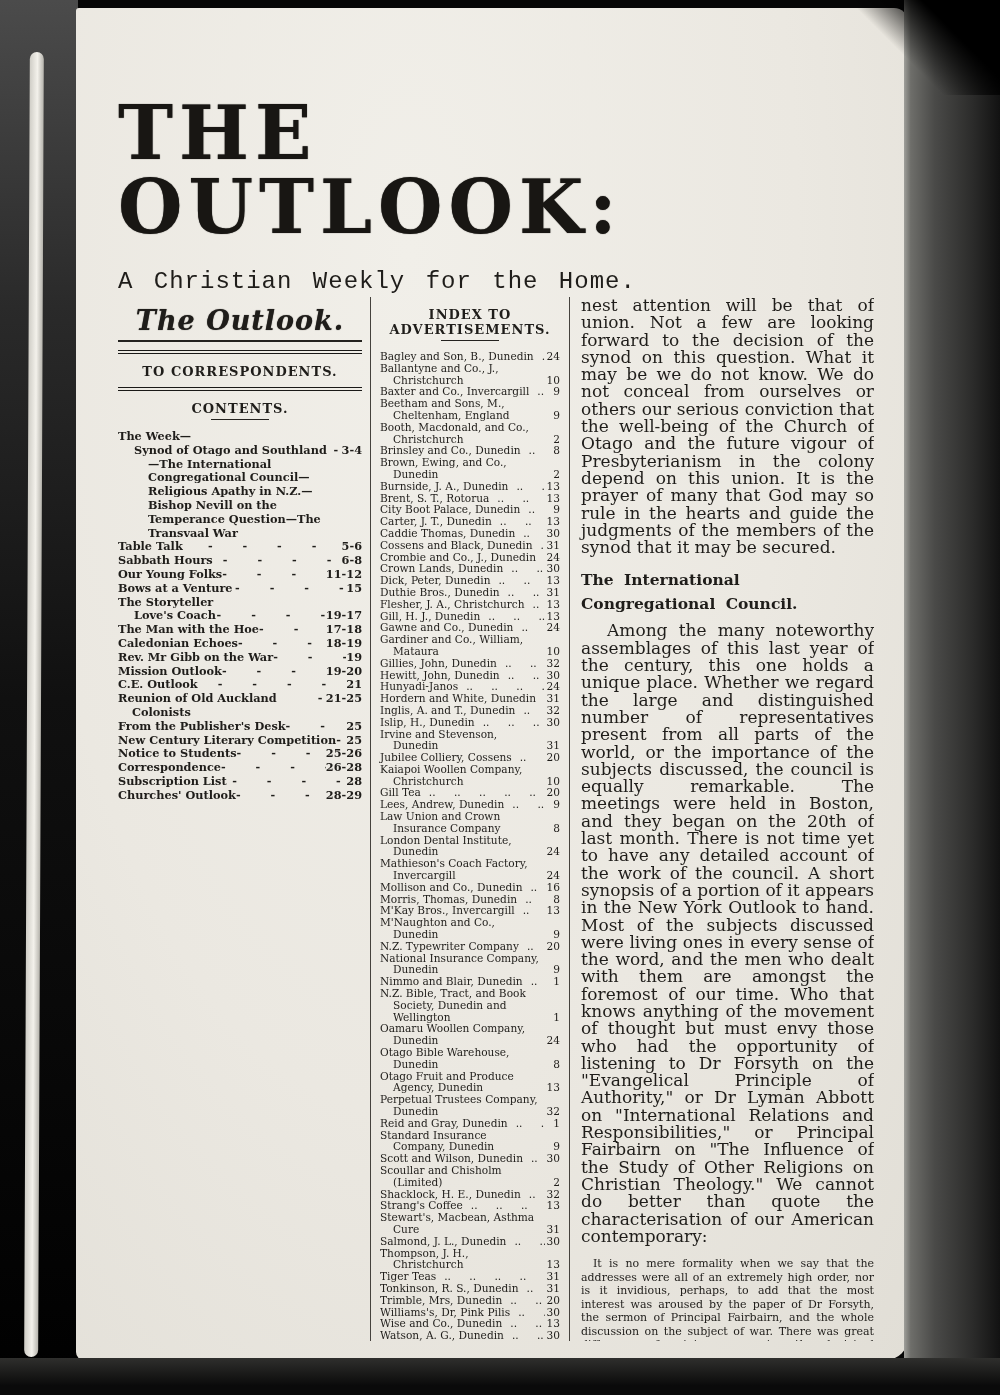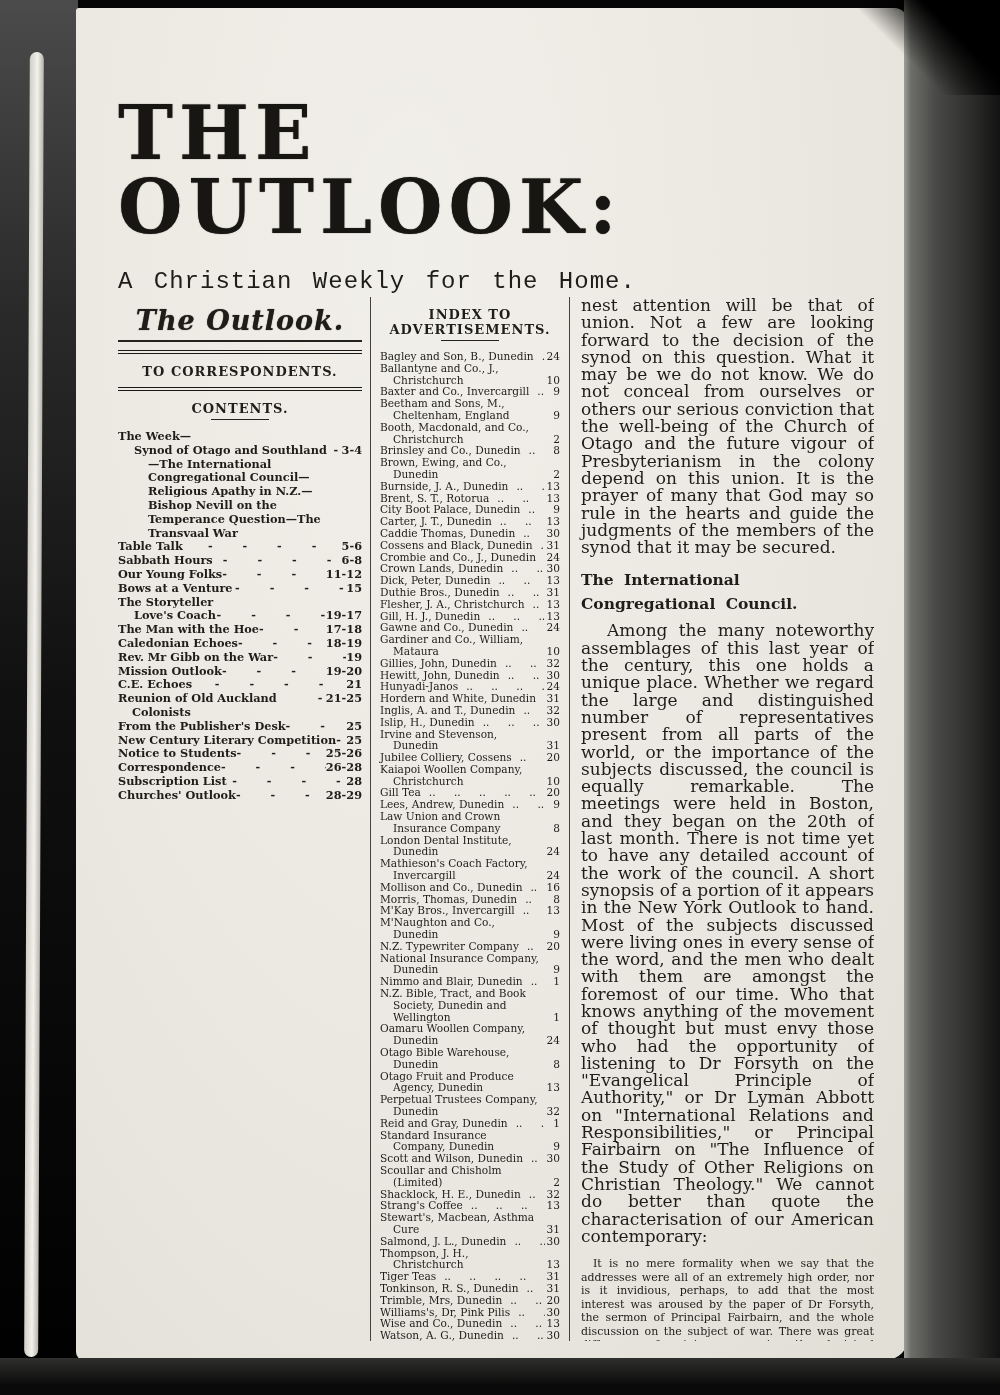--- a/index.html
+++ b/index.html
@@ -162,21 +162,21 @@
               <span class="lbl">Rev. Mr Gibb on the War</span>
               <span class="ldr"></span>
               <span class="pg">19</span>
             </div>
             <div class="toc-row">
               <span class="lbl">Mission Outlook</span>
               <span class="ldr"></span>
               <span class="pg">19-20</span>
             </div>
             <div class="toc-row">
-              <span class="lbl">C.E. Echoes</span>
+              <span class="lbl">C.E. Outlook</span>
               <span class="ldr"></span>
               <span class="pg">21</span>
             </div>
             <div class="toc-row">
               <span class="lbl">Reunion of Old Auckland Colonists</span>
               <span class="ldr"></span>
               <span class="pg">21-25</span>
             </div>
             <div class="toc-row">
               <span class="lbl">From the Publisher's Desk</span>

